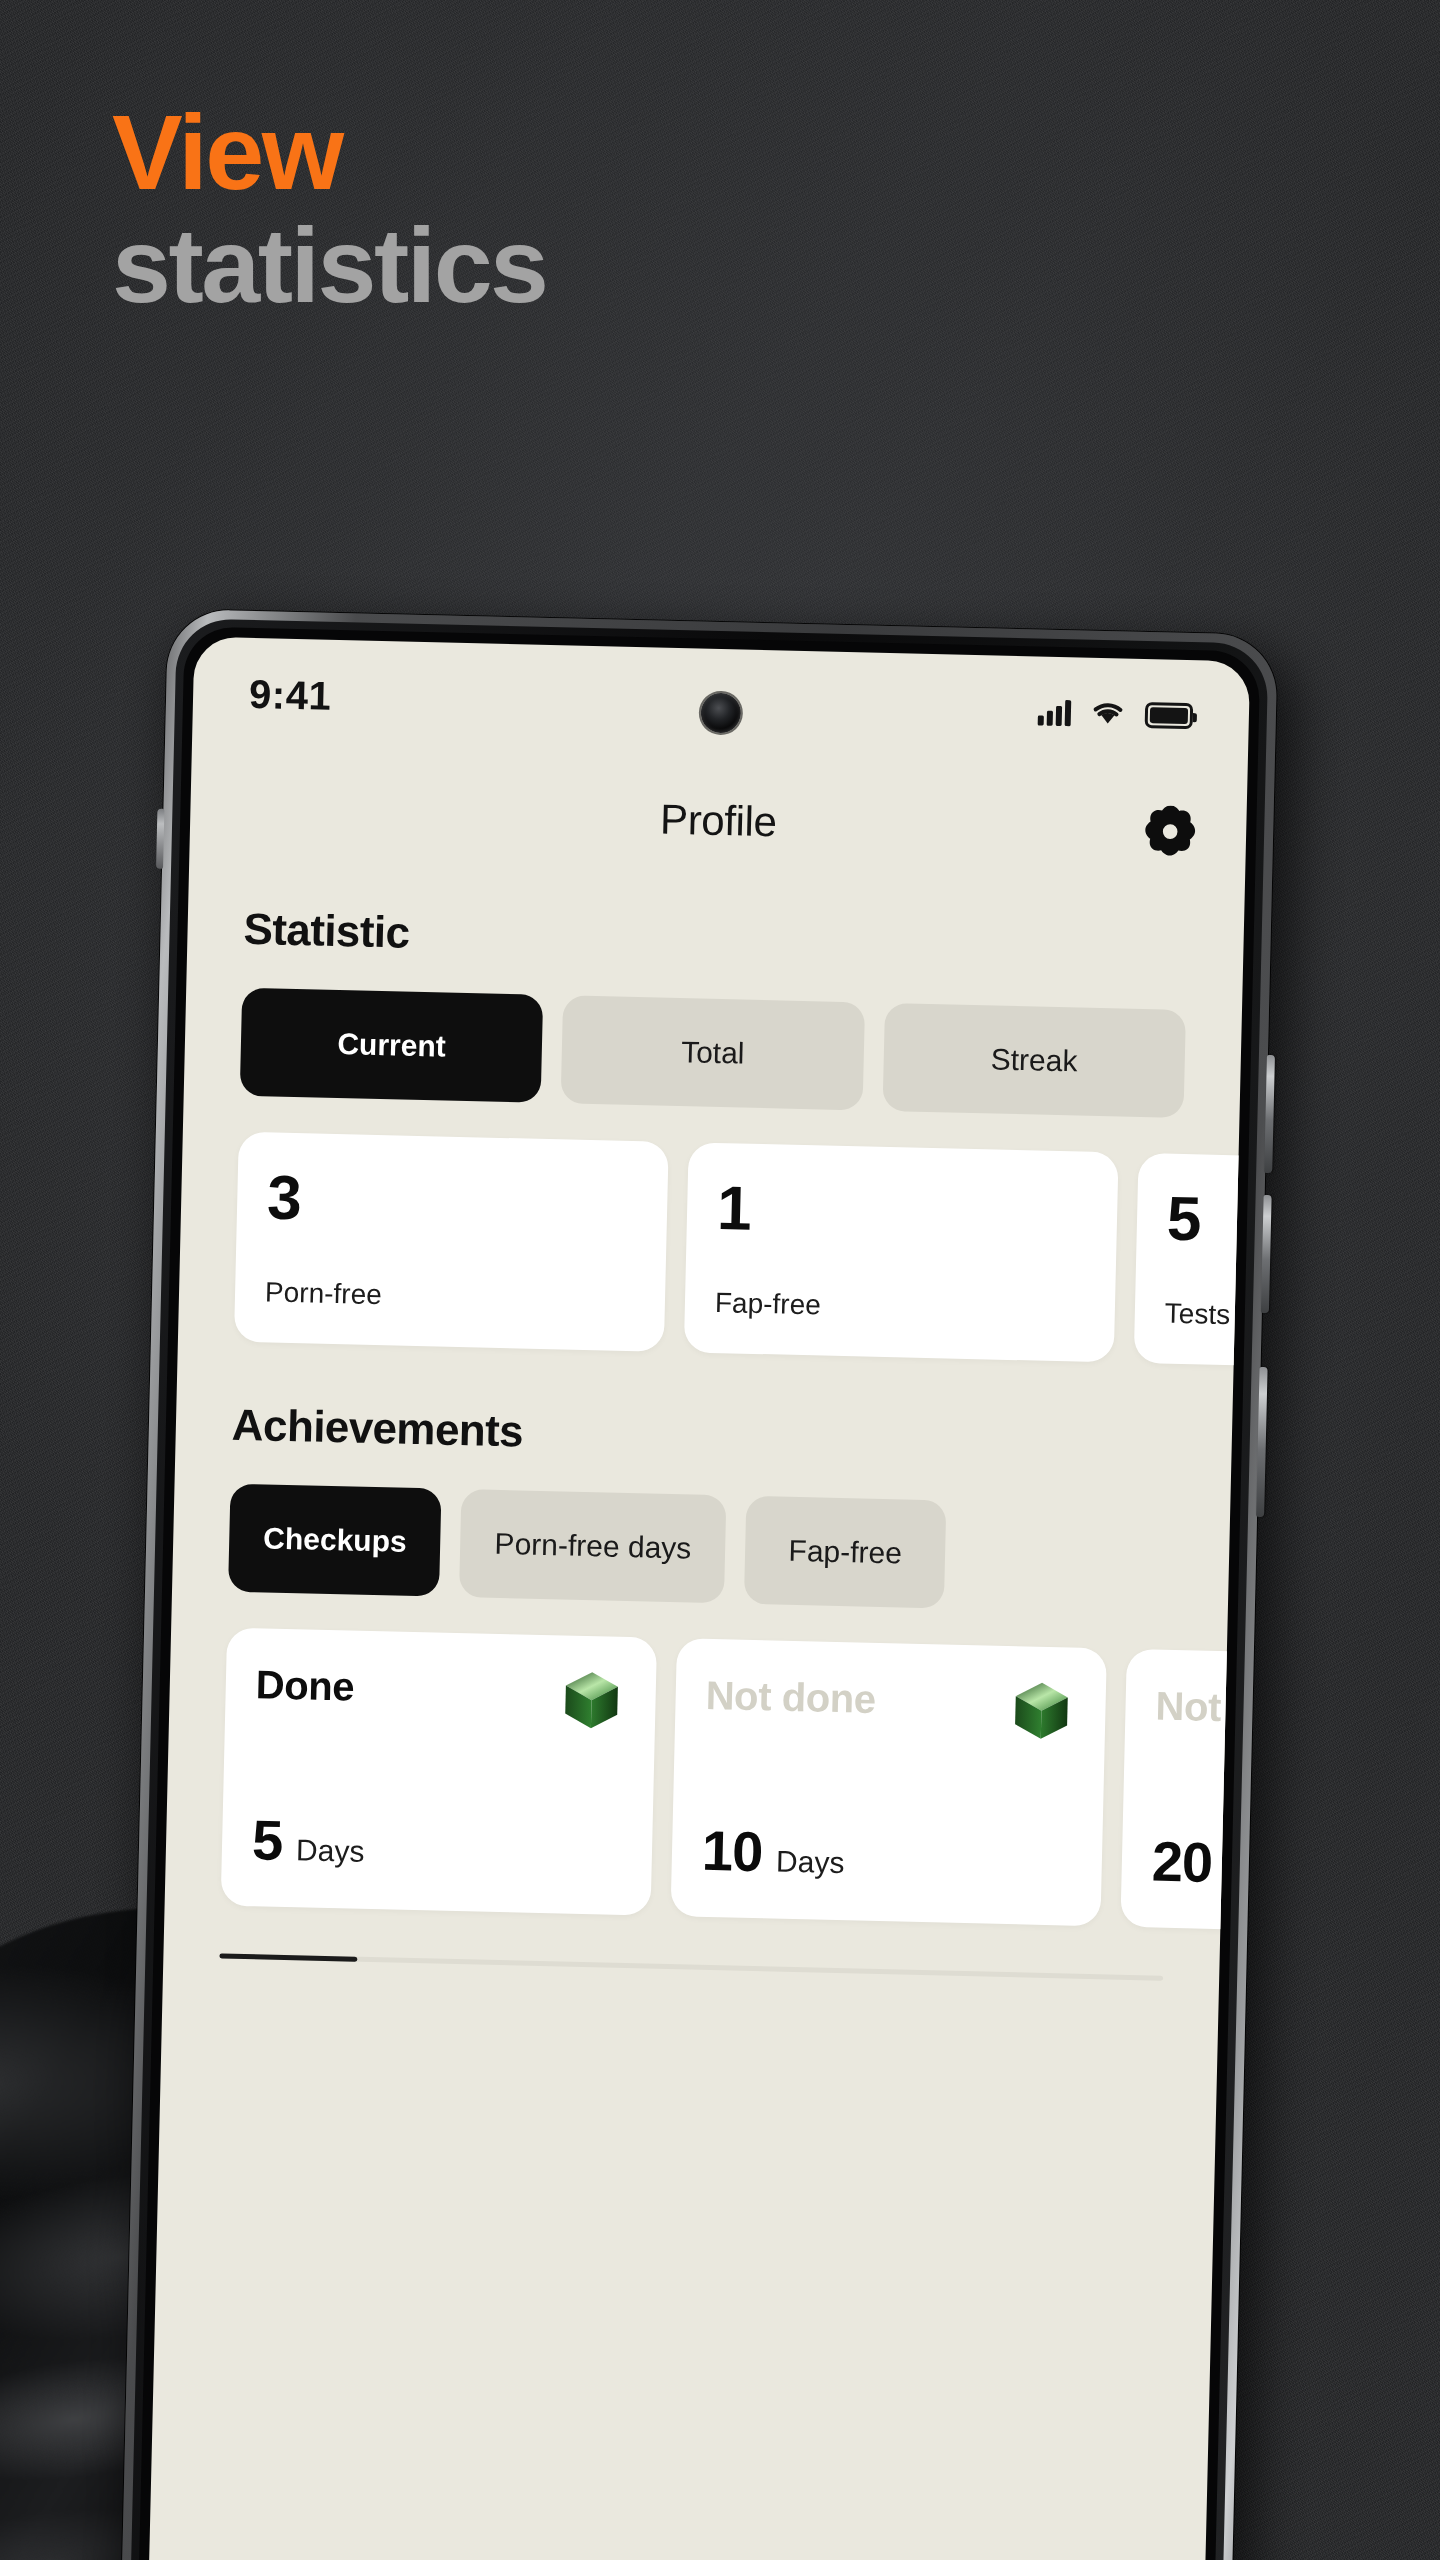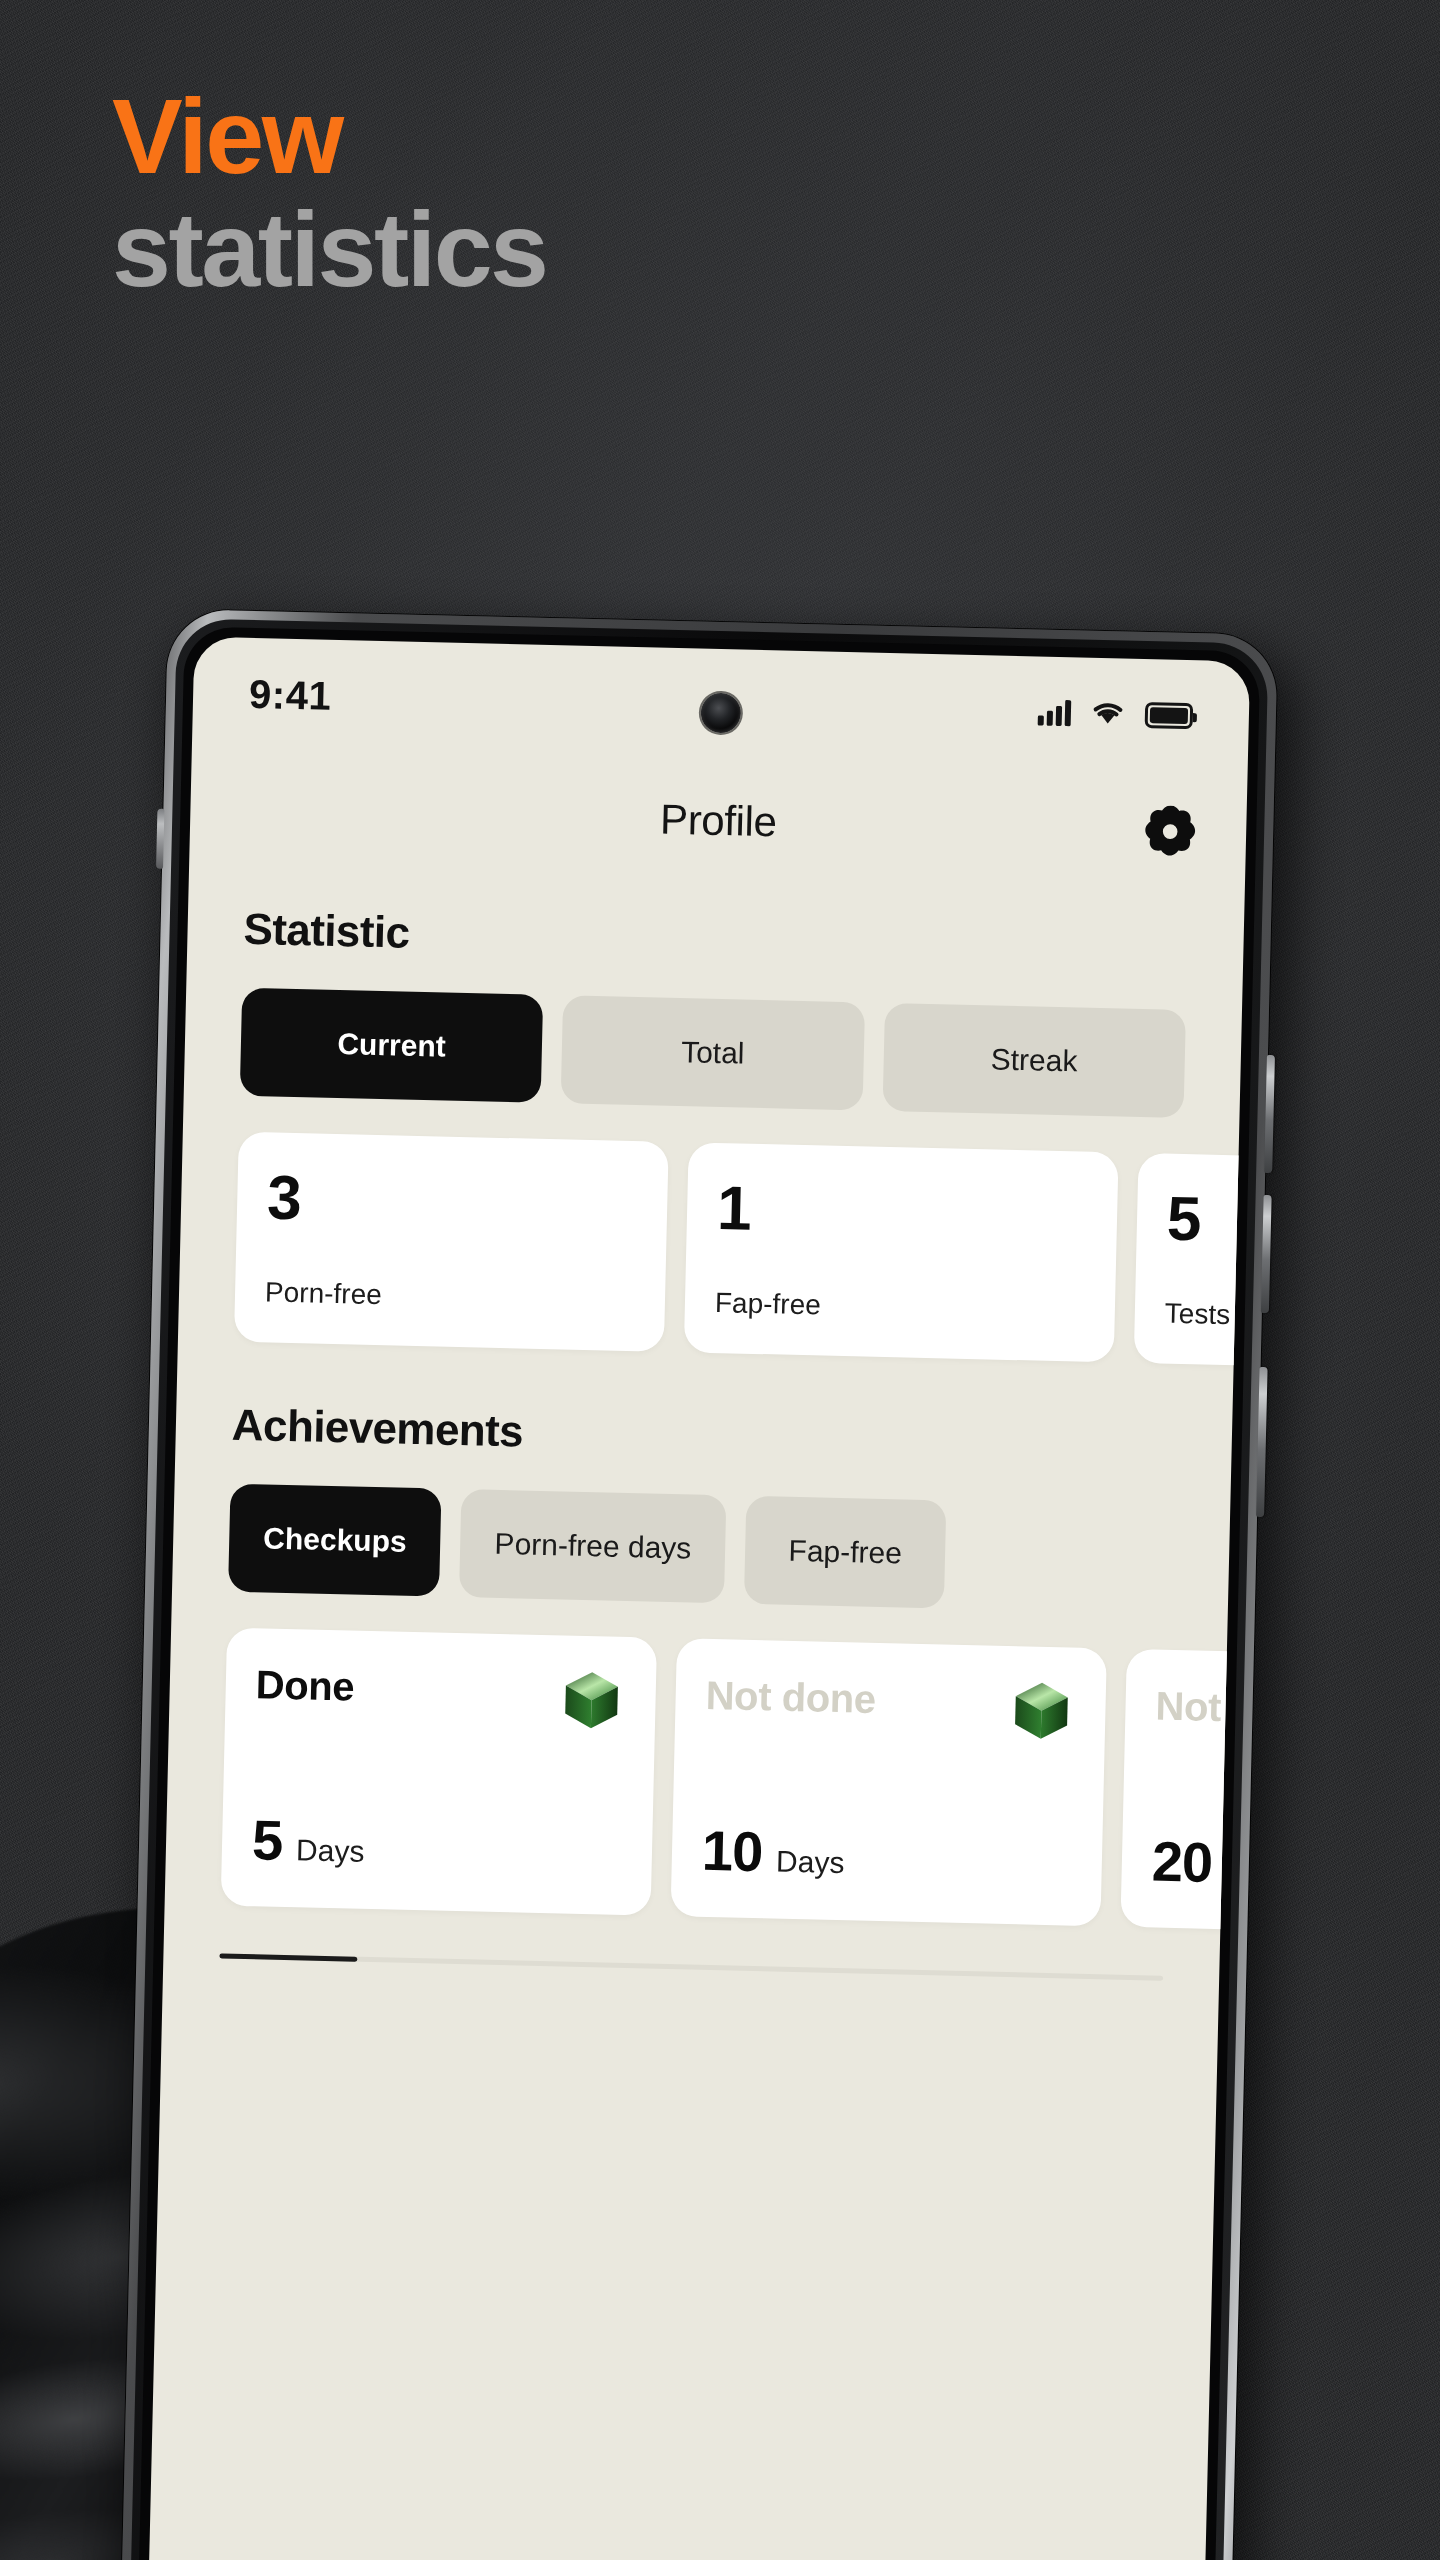--- a/index.html
+++ b/index.html
@@ -46,21 +46,21 @@
       linear-gradient(128deg, #17181a 0%, #0c0d0e 30%, #1c1d1f 52%, #0a0a0b 74%, #141517 100%);
     filter:blur(1.2px);
     transform:rotate(-7deg);
     border-radius:52% 46% 50% 44% / 40% 52% 46% 58%;
     opacity:.97;
   }
 
   
   .headline {
     position:absolute;
-    left:112px; top:80px;
+    left:112px; top:96px;
     width:900px;
     font-weight:bold;
     font-size:106px;
     line-height:1.07;
     letter-spacing:-2.5px;
   }
   .hl-1 { color:#F97316; display:block; }
   .hl-2 { color:#a3a3a3; display:block; }
 
   

